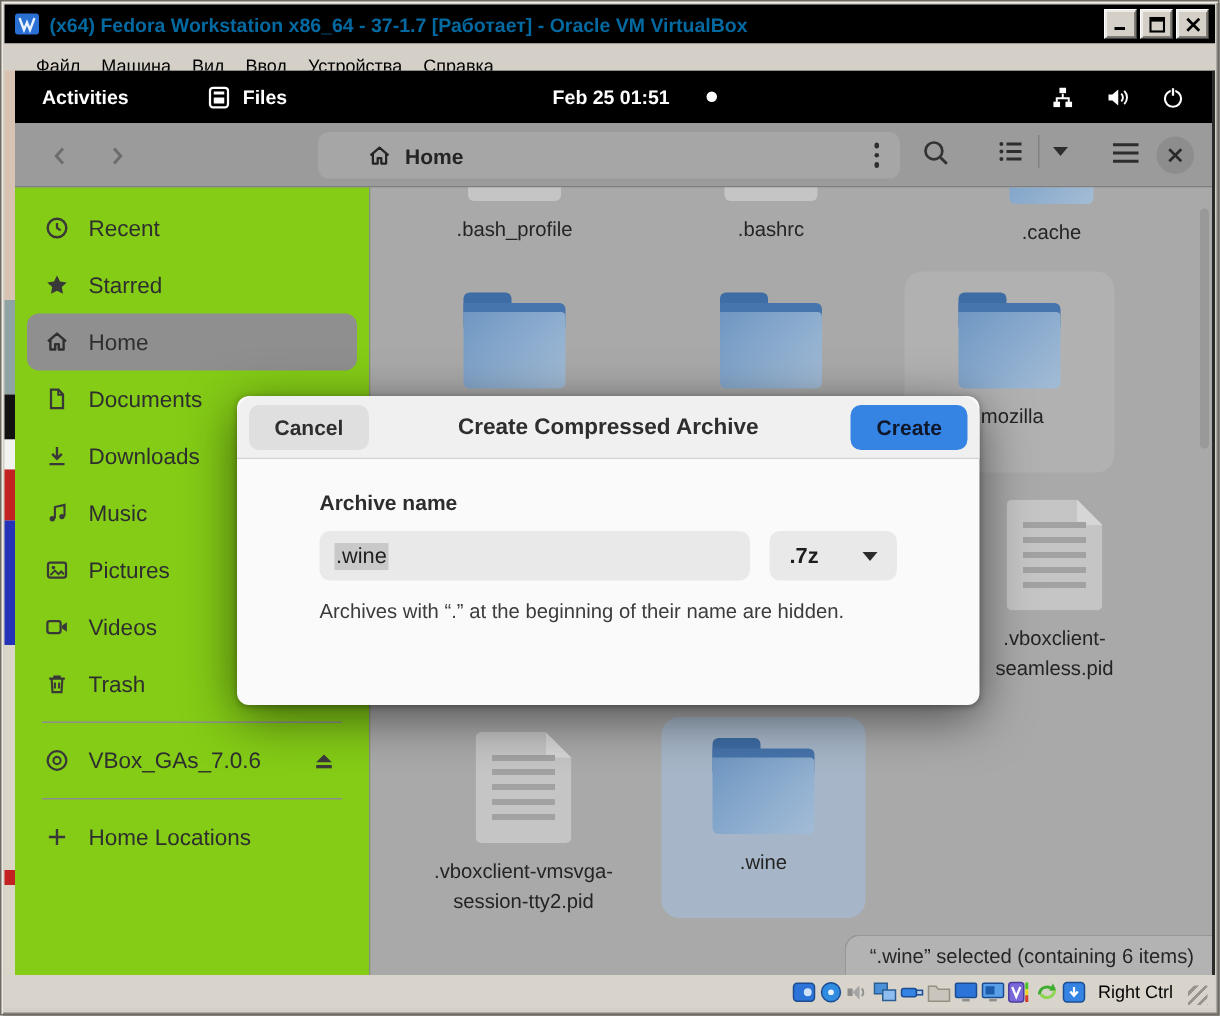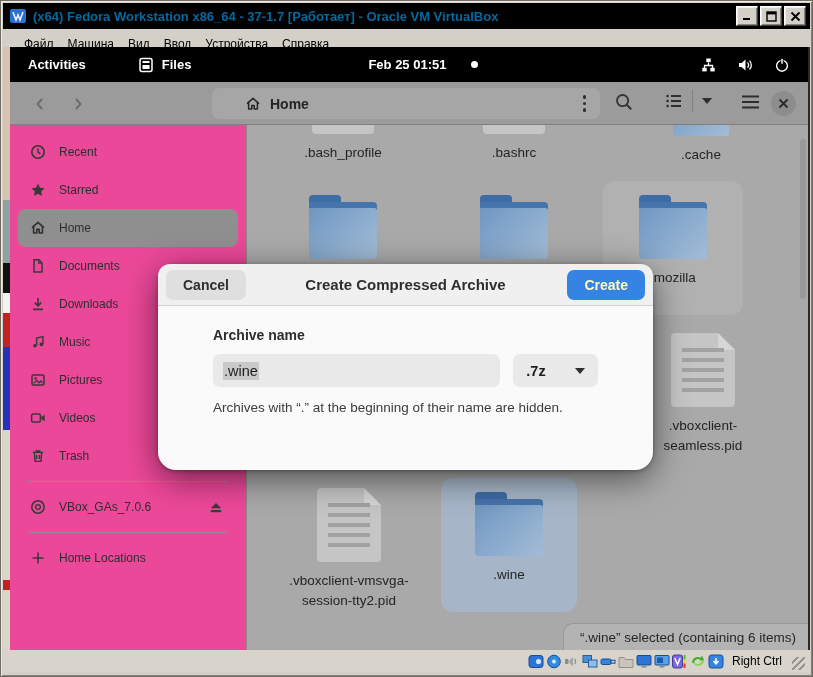--- a/index.html
+++ b/index.html
@@ -48,21 +48,21 @@
   .kebab { margin-left:auto; margin-right:14px; display:flex; flex-direction:column; gap:3px; }
   .kebab i { width:3.5px; height:3.5px; border-radius:50%; background:#2e2e2e; }
   .hb-icon { position:absolute; top:10px; }
   .view-pill { position:absolute; left:655px; top:8px; display:flex; align-items:center; gap:9px; }
   .vsep { width:1px; height:22px; background:#828282; }
   .tri-down { width:0; height:0; border-left:5px solid transparent; border-right:5px solid transparent; border-top:6px solid #2d2d2d; }
   .close-circle { position:absolute; left:761px; top:9px; width:25px; height:25px; border-radius:50%;
                   background:#8d8d8d; display:flex; align-items:center; justify-content:center; }
 
   .files-body { position:absolute; left:0; right:0; top:43px; bottom:0; display:flex; }
-  .sidebar { width:237px; background:#ec4899; border-right:1px solid #8a8a8a; padding-top:8px; font-size:12px; color:#2e2e2e; }
+  .sidebar { width:237px; background:#84cc16; border-right:1px solid #8a8a8a; padding-top:8px; font-size:15px; color:#2e2e2e; }
   .sb-item { height:38px; margin:0 8px; padding:0 4px 0 12px; border-radius:8px; display:flex; align-items:center; gap:13px; }
   .sb-item.selected { background:#8f8f8f; }
   .sb-item svg { flex:0 0 auto; }
   .sb-sep { height:1px; background:#8e8e8e; margin:6px 18px; }
   .sb-eject { margin-left:auto; margin-right:10px; }
 
   .content { position:relative; flex:1; background:#a9a9a9; overflow:hidden; }
 
   .file-item { position:absolute; width:140px; display:flex; flex-direction:column; align-items:center;
                font-size:13.5px; color:#242424; text-align:center; line-height:1.5; }
@@ -87,29 +87,29 @@
   .doc .lines { position:absolute; left:11px; right:11px; top:15px; bottom:14px;
                 background:repeating-linear-gradient(#a2a2a2 0 4px, transparent 4px 10px); }
   .doc-partial { width:62px; height:16px; background:#c5c5c5; border-radius:0 0 4px 4px; }
 
   .float-status { position:absolute; right:0; bottom:0; height:27px; background:#b3b3b3;
                   border:1px solid #979797; border-right:none; border-bottom:none; border-radius:10px 0 0 0;
                   display:flex; align-items:center; padding:0 12px 0 16px; font-size:13.5px; color:#262626; z-index:5; }
   .scrollbar { position:absolute; right:2px; top:14px; width:6px; height:160px; background:#919191; border-radius:3px; opacity:.65; }
 
   
-  .dialog { position:absolute; left:158px; top:264px; width:495px; height:206px; border-radius:18px;
+  .dialog { position:absolute; left:158px; top:264px; width:495px; height:206px; border-radius:8px;
             background:#fafafa; box-shadow:0 8px 34px rgba(0,0,0,.55), 0 1px 4px rgba(0,0,0,.3); z-index:50; }
   .dlg-header { position:relative; height:42px; background:#f0f0f0; border-radius:12px 12px 0 0;
                 border-bottom:1px solid #d2d2d2; display:flex; align-items:center; justify-content:center; }
   .dlg-title { font-weight:bold; font-size:15px; color:#2e2e2e; }
   .dlg-btn { position:absolute; top:6px; height:30px; border:none; border-radius:7px; font-family:inherit;
              font-size:14px; font-weight:600; padding:0 17px; }
   .btn-cancel { left:8px; background:#dfdfdf; color:#2e2e2e; }
-  .btn-create { right:8px; background:#3584e4; color:#fef9c3; }
+  .btn-create { right:8px; background:#3584e4; color:#0f172a; }
   .dlg-body { padding:21px 55px 0; }
   .field-label { font-weight:bold; font-size:14px; color:#2d2d2d; }
   .input-row { display:flex; gap:13px; margin-top:11px; }
   .name-input { width:289px; height:33px; background:#e9e9e9; border-radius:7px; display:flex;
                 align-items:center; padding-left:10px; font-size:14.5px; color:#1d1d1d; }
   .sel-text { background:#c9c9c9; padding:1px 1px; }
   .fmt-dd { width:85px; height:33px; background:#e9e9e9; border-radius:7px; display:flex;
             align-items:center; justify-content:space-between; padding:0 13px; font-size:14.5px; font-weight:600; color:#1d1d1d; }
   .hint { margin-top:13px; font-size:13.5px; color:#3c3c3c; }
 

